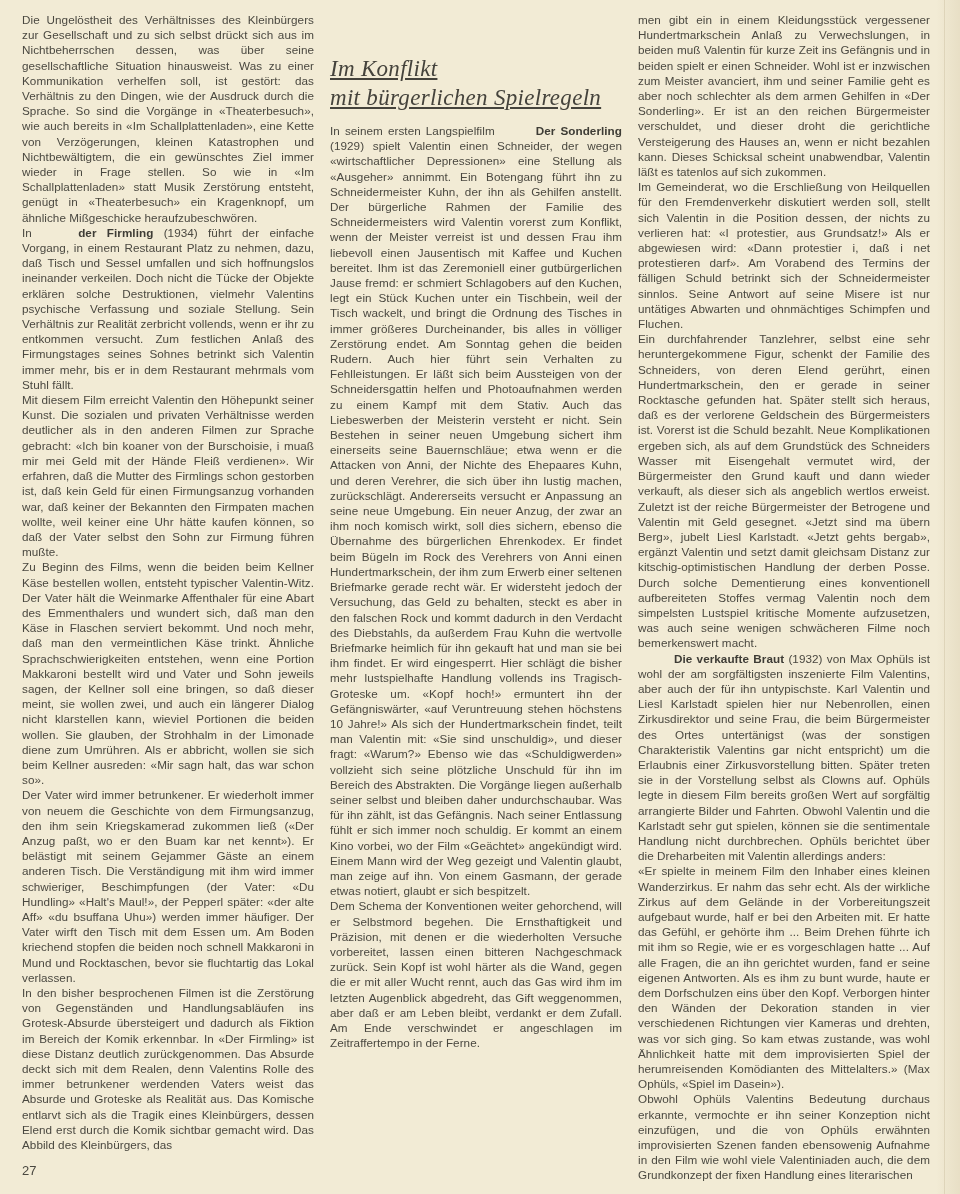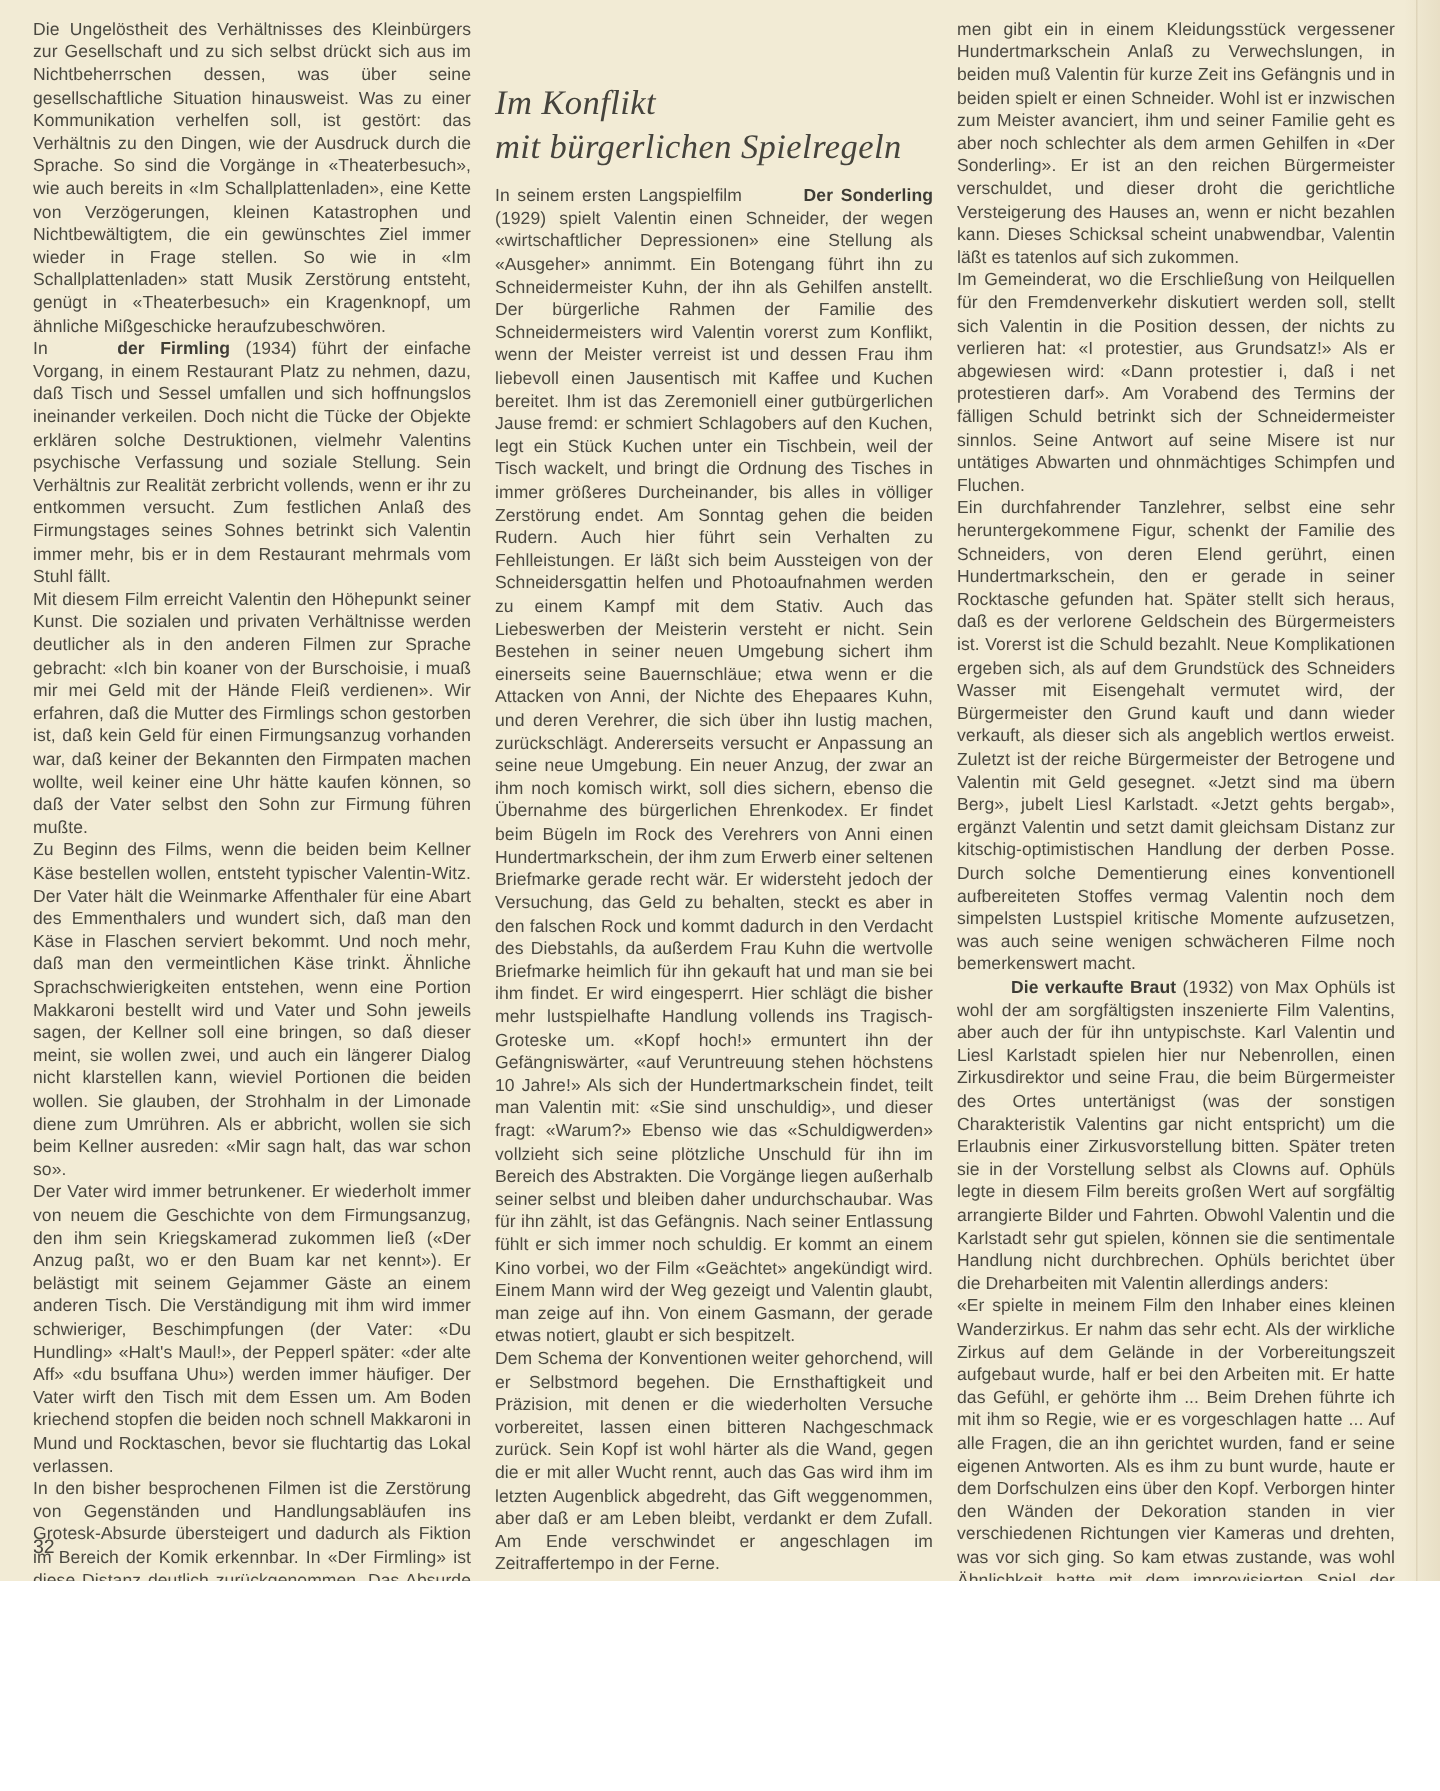--- a/index.html
+++ b/index.html
@@ -1,18 +1,18 @@
 <!DOCTYPE html>
 <html lang="de"><head>
 <meta charset="utf-8">
 <style>
   html,body { margin:0; padding:0; }
   .page {
     position:relative;
-    width:960px; height:1054px;
+    width:960px; height:1194px;
     background:#f2ebd5;
     overflow:hidden;
     font-family:"Liberation Sans","DejaVu Sans",sans-serif;
     color:#4a4840;
   }
   .columns {
     position:absolute; left:22px; top:12px;
     display:flex; gap:16px;
   }
   .column { width:292px; }
@@ -27,20 +27,21 @@
   p.body-para b { font-weight:bold; color:#3e3c35;padding-left:36px; }
   h2.section-heading {
     font-family:"Liberation Serif","DejaVu Serif",serif;
     font-style:italic;
     font-weight:normal;
     font-size:23px;
     line-height:29px;
     letter-spacing:0.3px;
     color:#45433c;
     margin:42px 0 11px 0;
+    text-decoration:underline;
   }
   .page-number {
     position:absolute; left:22px; bottom:16px;
     font-size:13px; color:#4a4840;
   }
   .edge-shading {
     position:absolute; top:0; right:0;
     width:24px; height:100%;
     background:linear-gradient(to right, rgba(0,0,0,0), rgba(140,115,60,0.10));
     pointer-events:none;
@@ -72,16 +73,16 @@
       </div>
     <div class="column">
         <p class="body-para"><span>men gibt ein in einem Kleidungsstück vergessener Hundertmarkschein Anlaß zu Verwechslungen, in beiden muß Valentin für kurze Zeit ins Gefängnis und in beiden spielt er einen Schneider. Wohl ist er inzwischen zum Meister avanciert, ihm und seiner Familie geht es aber noch schlechter als dem armen Gehilfen in «Der Sonderling». Er ist an den reichen Bürgermeister verschuldet, und dieser droht die gerichtliche Versteigerung des Hauses an, wenn er nicht bezahlen kann. Dieses Schicksal scheint unabwendbar, Valentin läßt es tatenlos auf sich zukommen.</span></p>
         <p class="body-para"><span>Im Gemeinderat, wo die Erschließung von Heilquellen für den Fremdenverkehr diskutiert werden soll, stellt sich Valentin in die Position dessen, der nichts zu verlieren hat: «I protestier, aus Grundsatz!» Als er abgewiesen wird: «Dann protestier i, daß i net protestieren darf». Am Vorabend des Termins der fälligen Schuld betrinkt sich der Schneidermeister sinnlos. Seine Antwort auf seine Misere ist nur untätiges Abwarten und ohnmächtiges Schimpfen und Fluchen.</span></p>
         <p class="body-para"><span>Ein durchfahrender Tanzlehrer, selbst eine sehr heruntergekommene Figur, schenkt der Familie des Schneiders, von deren Elend gerührt, einen Hundertmarkschein, den er gerade in seiner Rocktasche gefunden hat. Später stellt sich heraus, daß es der verlorene Geldschein des Bürgermeisters ist. Vorerst ist die Schuld bezahlt. Neue Komplikationen ergeben sich, als auf dem Grundstück des Schneiders Wasser mit Eisengehalt vermutet wird, der Bürgermeister den Grund kauft und dann wieder verkauft, als dieser sich als angeblich wertlos erweist. Zuletzt ist der reiche Bürgermeister der Betrogene und Valentin mit Geld gesegnet. «Jetzt sind ma übern Berg», jubelt Liesl Karlstadt. «Jetzt gehts bergab», ergänzt Valentin und setzt damit gleichsam Distanz zur kitschig-optimistischen Handlung der derben Posse. Durch solche Dementierung eines konventionell aufbereiteten Stoffes vermag Valentin noch dem simpelsten Lustspiel kritische Momente aufzusetzen, was auch seine wenigen schwächeren Filme noch bemerkenswert macht.</span></p>
         <p class="body-para"><b>Die verkaufte Braut</b><span> (1932) von Max Ophüls ist wohl der am sorgfältigsten inszenierte Film Valentins, aber auch der für ihn untypischste. Karl Valentin und Liesl Karlstadt spielen hier nur Nebenrollen, einen Zirkusdirektor und seine Frau, die beim Bürgermeister des Ortes untertänigst (was der sonstigen Charakteristik Valentins gar nicht entspricht) um die Erlaubnis einer Zirkusvorstellung bitten. Später treten sie in der Vorstellung selbst als Clowns auf. Ophüls legte in diesem Film bereits großen Wert auf sorgfältig arrangierte Bilder und Fahrten. Obwohl Valentin und die Karlstadt sehr gut spielen, können sie die sentimentale Handlung nicht durchbrechen. Ophüls berichtet über die Dreharbeiten mit Valentin allerdings anders:</span></p>
         <p class="body-para"><span>«Er spielte in meinem Film den Inhaber eines kleinen Wanderzirkus. Er nahm das sehr echt. Als der wirkliche Zirkus auf dem Gelände in der Vorbereitungszeit aufgebaut wurde, half er bei den Arbeiten mit. Er hatte das Gefühl, er gehörte ihm ... Beim Drehen führte ich mit ihm so Regie, wie er es vorgeschlagen hatte ... Auf alle Fragen, die an ihn gerichtet wurden, fand er seine eigenen Antworten. Als es ihm zu bunt wurde, haute er dem Dorfschulzen eins über den Kopf. Verborgen hinter den Wänden der Dekoration standen in vier verschiedenen Richtungen vier Kameras und drehten, was vor sich ging. So kam etwas zustande, was wohl Ähnlichkeit hatte mit dem improvisierten Spiel der herumreisenden Komödianten des Mittelalters.» (Max Ophüls, «Spiel im Dasein»).</span></p>
         <p class="body-para"><span>Obwohl Ophüls Valentins Bedeutung durchaus erkannte, vermochte er ihn seiner Konzeption nicht einzufügen, und die von Ophüls erwähnten improvisierten Szenen fanden ebensowenig Aufnahme in den Film wie wohl viele Valentiniaden auch, die dem Grundkonzept der fixen Handlung eines literarischen</span></p>
       </div>
   </div>
-  <div class="page-number">32</div>
+  <div class="page-number">27</div>
   <div class="edge-shading"></div>
   <div class="edge-crease"></div>
 </div>
 
 </body></html>

